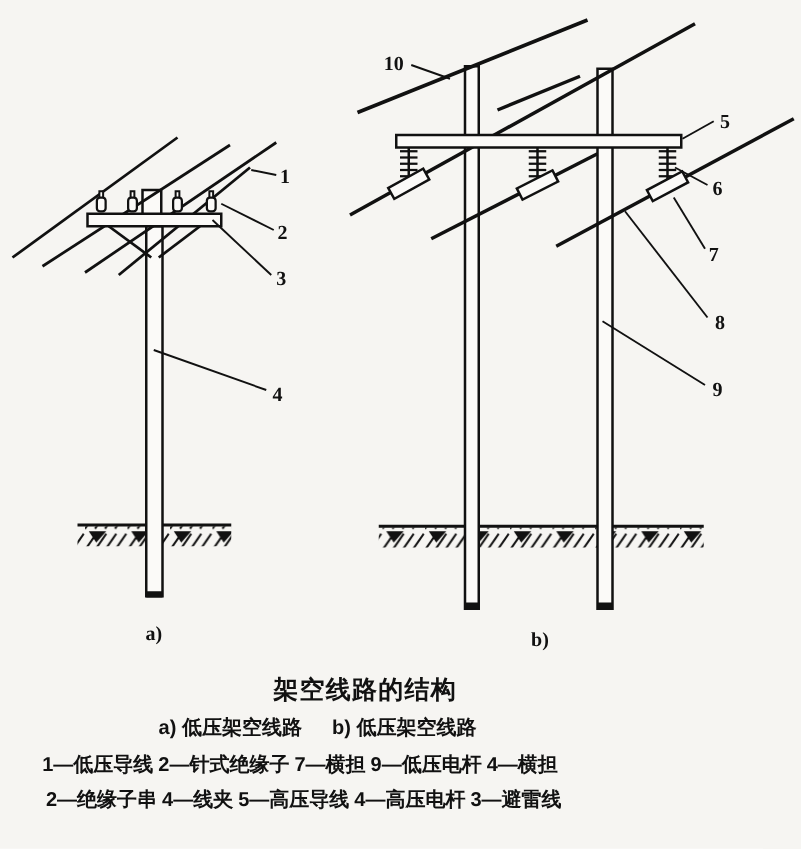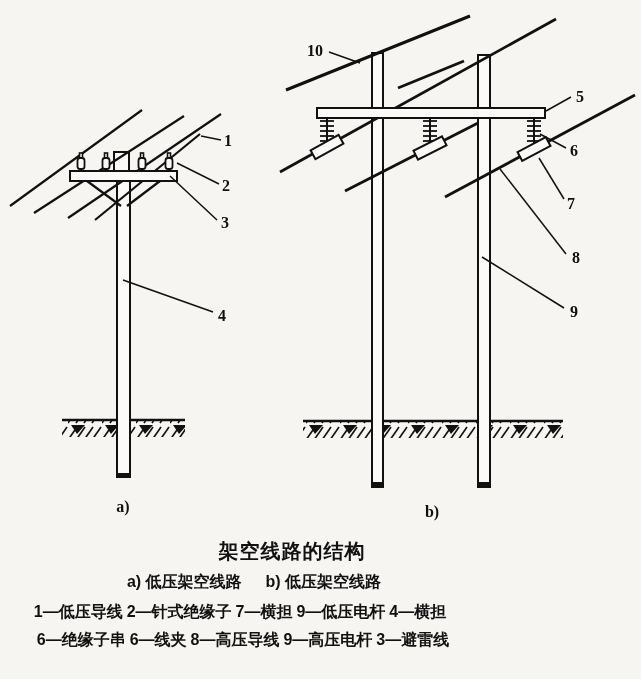--- a/index.html
+++ b/index.html
@@ -180,16 +180,16 @@
 
   <div class="cap cap-subtitle">
     <span>a) 低压架空线路</span><span>b) 低压架空线路</span>
   </div>
 
   <div class="cap cap-legend1">
     <span>1—低压导线</span><span>2—针式绝缘子</span><span>7—横担</span><span>9—低压电杆</span><span>4—横担</span>
   </div>
 
   <div class="cap cap-legend2">
-    <span>6—绝缘子串</span><span>6—线夹</span><span>8—高压导线</span><span>9—高压电杆</span><span>3—避雷线</span>
+    <span>2—绝缘子串</span><span>4—线夹</span><span>5—高压导线</span><span>4—高压电杆</span><span>3—避雷线</span>
   </div>
 
 </div>
 
 </body></html>

